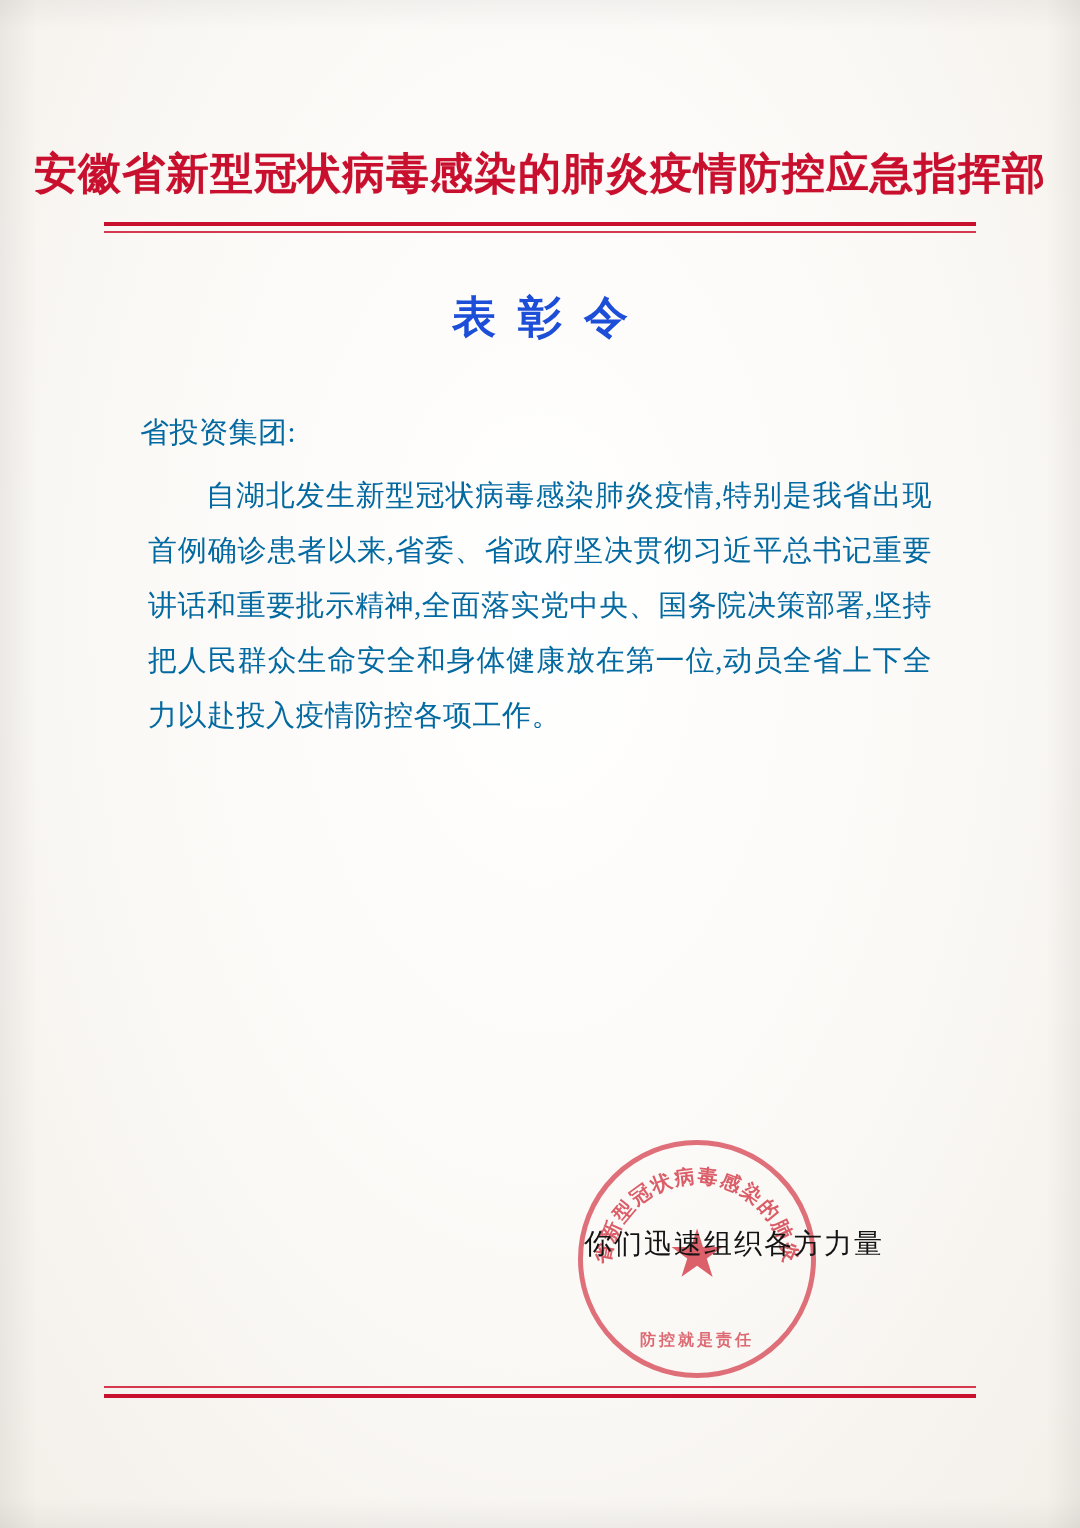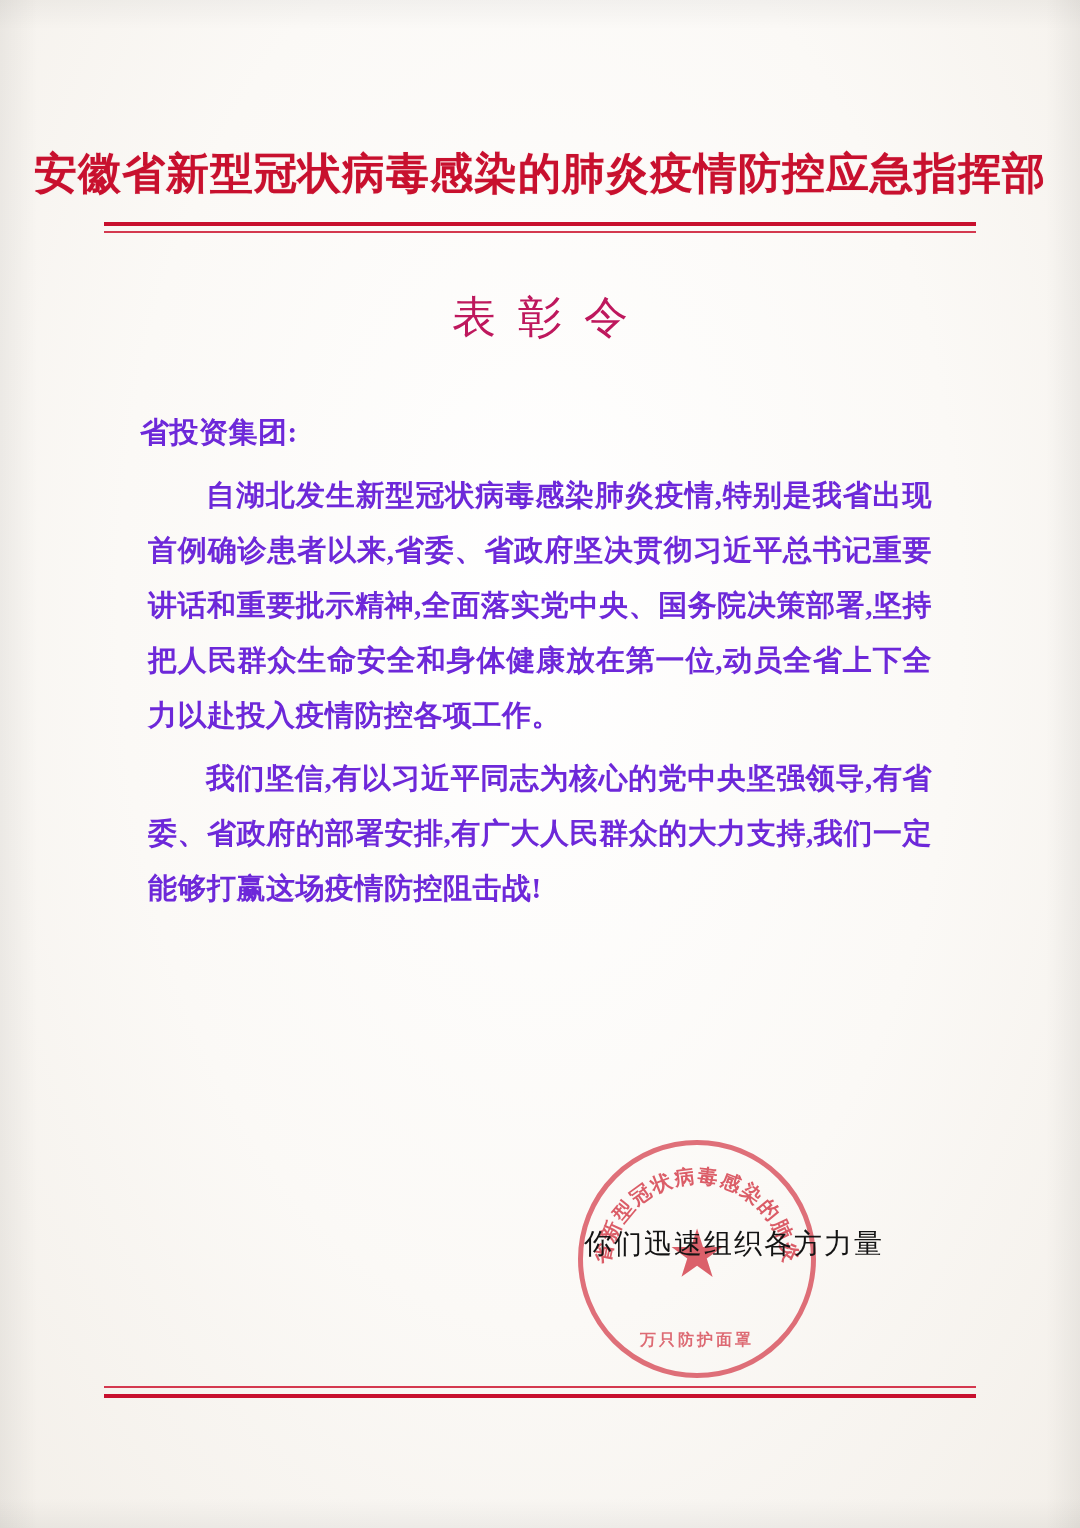--- a/index.html
+++ b/index.html
@@ -77,38 +77,37 @@
   }
 
   
   .doc-title {
     position: absolute;
     left: 0;
     top: 288px;
     width: 1080px;
     text-align: center;
     font-size: 44px;
-    font-weight: normal;
+    font-weight: bold;
     letter-spacing: 22px;
     text-indent: 22px;
-    color: #be185d;
+    color: #1d4ed8;
     font-family: "Liberation Serif", "DejaVu Serif", serif;
   }
 
   
   .doc-body {
     position: absolute;
     left: 140px;
     top: 405px;
     width: 800px;
     font-size: 29px;
     line-height: 55px;
-    color: #6d28d9;
+    color: #0369a1;
     letter-spacing: 0.5px;
-    font-weight: bold;
   }
   .salutation {
     margin: 0 0 4px 0;
   }
   .para {
     margin: 8px;
     text-indent: 2em;
     text-align: justify;
   }
 
@@ -201,35 +200,34 @@
   <div class="rule-group">
     <div class="rule-thick"></div>
     <div class="rule-thin"></div>
   </div>
 
   <div class="doc-title">表彰令</div>
 
   <div class="doc-body">
     <p class="salutation">省投资集团:</p>
     <p class="para">自湖北发生新型冠状病毒感染肺炎疫情,特别是我省出现首例确诊患者以来,省委、省政府坚决贯彻习近平总书记重要讲话和重要批示精神,全面落实党中央、国务院决策部署,坚持把人民群众生命安全和身体健康放在第一位,动员全省上下全力以赴投入疫情防控各项工作。</p>
-    <p class="para">我们坚信,有以习近平同志为核心的党中央坚强领导,有省委、省政府的部署安排,有广大人民群众的大力支持,我们一定能够打赢这场疫情防控阻击战!</p>
   </div>
 
   <div class="seal">
     <div class="seal-inner"></div>
     <svg class="seal-arc" viewBox="0 0 228 228">
       <defs>
         <path id="arcpath" d="M 26 126 A 88 88 0 0 1 202 126" fill="none"></path>
       </defs>
       <text>
         <textPath href="#arcpath" startOffset="50%" text-anchor="middle">安徽省新型冠状病毒感染的肺炎疫情</textPath>
       </text>
     </svg>
     <div class="seal-star">★</div>
-    <div class="seal-bottom">万只防护面罩</div>
+    <div class="seal-bottom">防控就是责任</div>
   </div>
 
   <div class="signature">
     <div class="sig-org">你们迅速组织各方力量</div>
   </div>
 
   <div class="footer-rules">
     <div class="rule-thin"></div>
     <div class="rule-thick"></div>
   </div>

